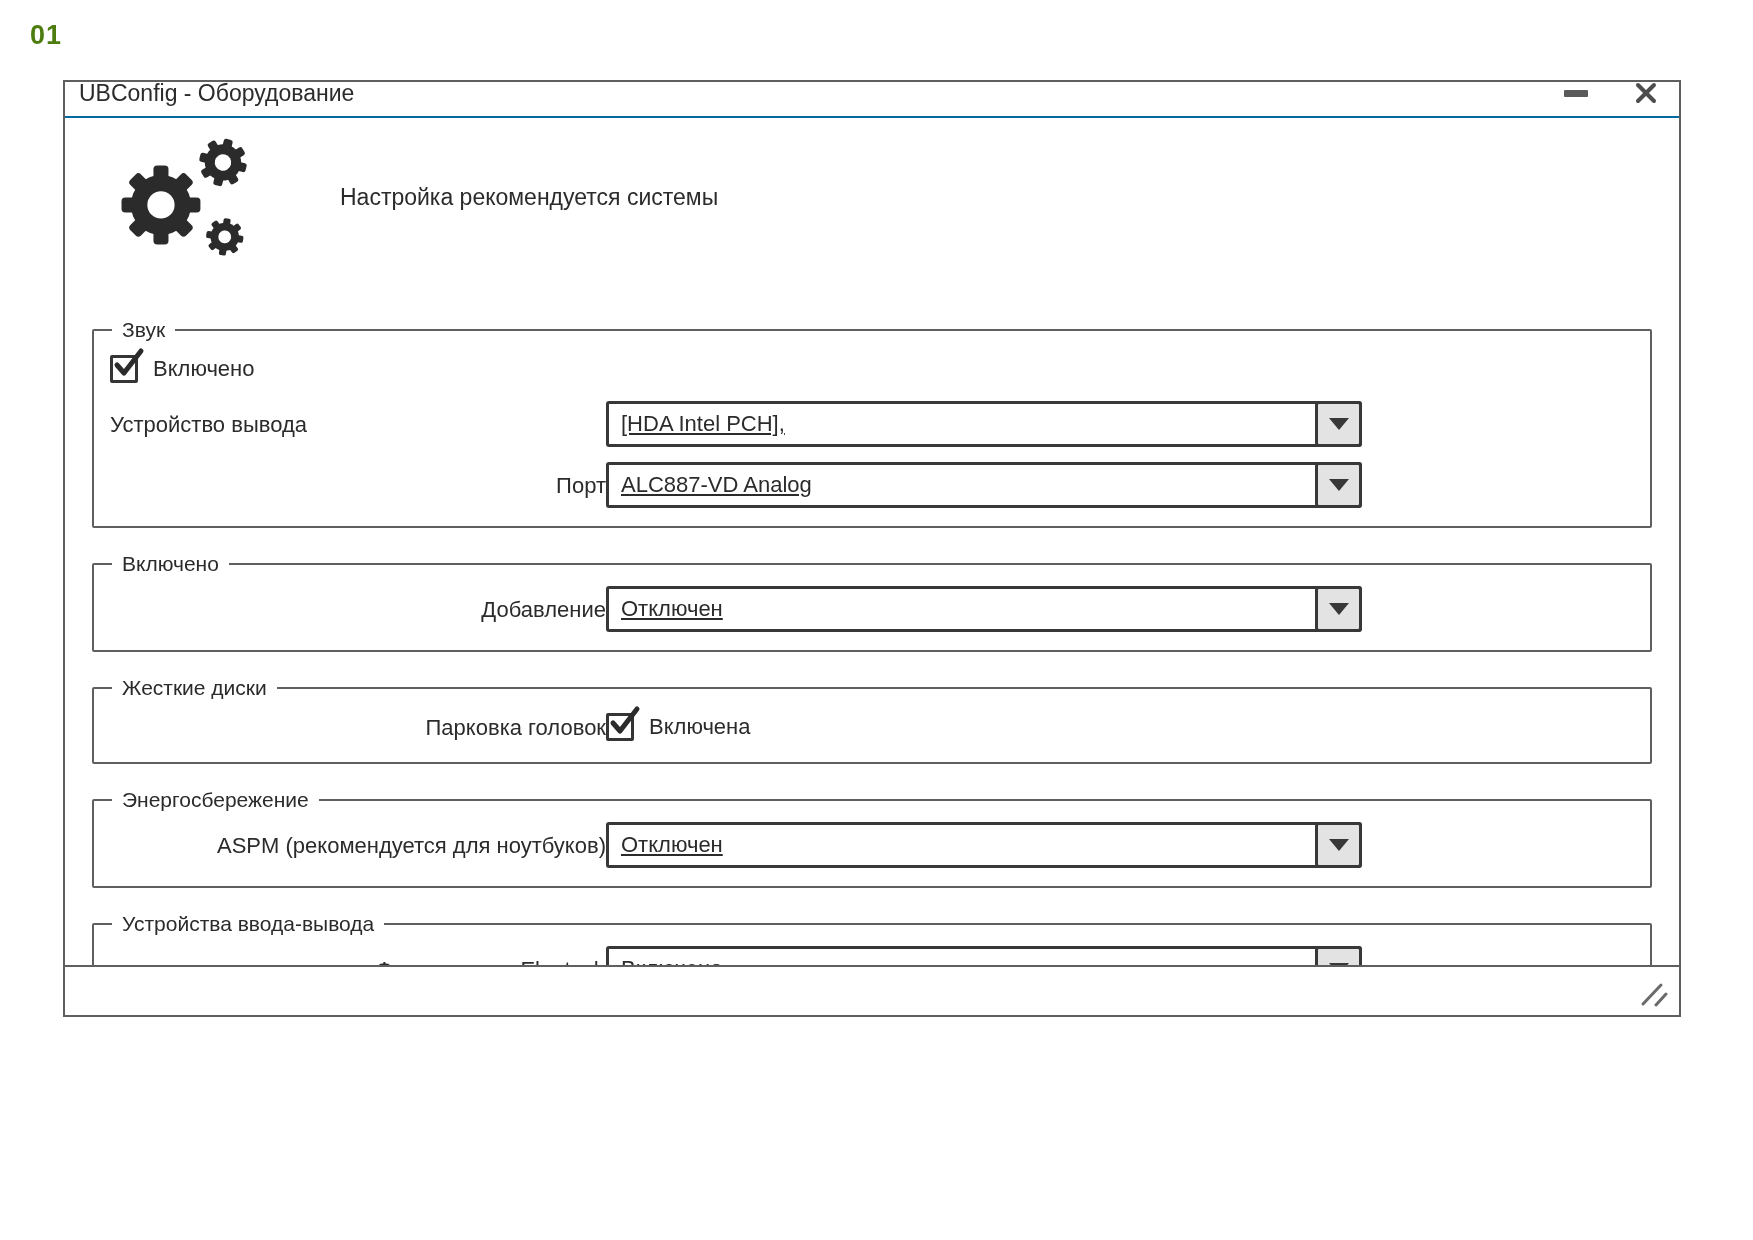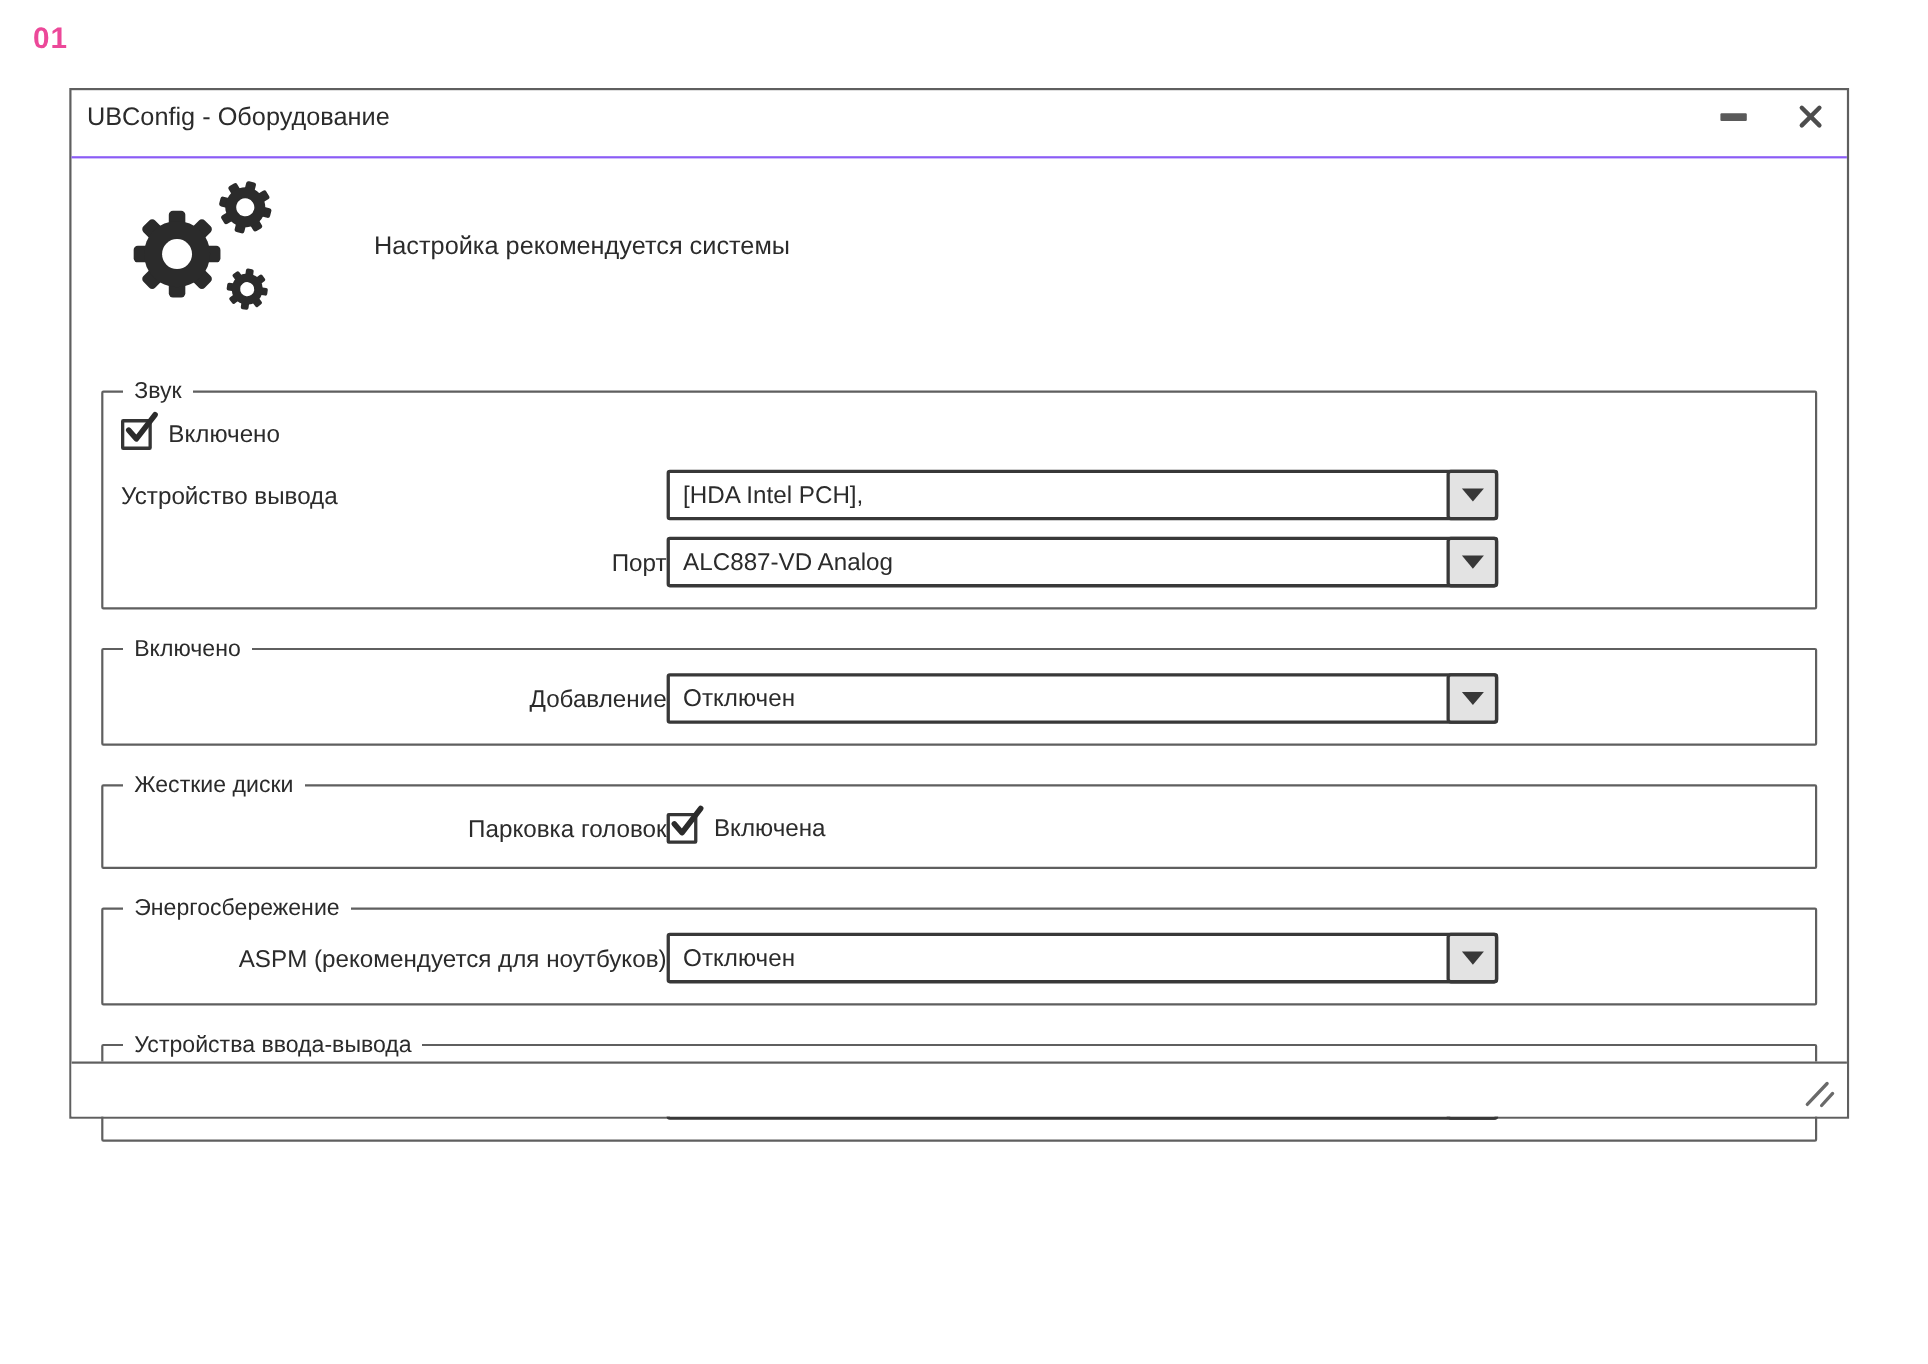--- a/index.html
+++ b/index.html
@@ -7,35 +7,35 @@
   body {
     width: 1753px; height: 1240px;
     font-family: "Liberation Sans", sans-serif;
     color: #2b2b2b;
     position: relative;
     overflow: hidden;
   }
 
   .page-label {
     position: absolute; left: 30px; top: 20px;
-    font-size: 27px; font-weight: bold; color: #ec4899;
+    font-size: 27px; font-weight: bold; color: #4d7c0f;
     letter-spacing: 1px;
   }
 
   
   .app-window {
     position: absolute; left: 63px; top: 80px;
     width: 1618px; height: 937px;
     border: 2px solid #5f5f5f;
     background: #ffffff;
   }
 
   .title-bar {
-    height: 62px;
-    border-bottom: 2px solid #8b5cf6;
+    height: 36px;
+    border-bottom: 2px solid #0369a1;
     display: flex; align-items: center;
     padding: 0 18px 12px 14px;
   }
   .title-bar .window-title { font-size: 23px; color: #2b2b2b; }
   .window-controls { margin-left: auto; display: flex; align-items: center; gap: 40px; }
   .btn-min, .btn-close {
     background: none; border: none; cursor: pointer;
     display: flex; align-items: center; justify-content: center;
     width: 30px; height: 30px; padding: 0;
   }
@@ -85,20 +85,21 @@
 
   
   .dropdown {
     width: 756px; height: 46px;
     border: 3px solid #383838;
     border-radius: 3px;
     background: #ffffff;
     position: relative;
     display: flex; align-items: center;
     cursor: pointer;
+    text-decoration: underline;
   }
   .dd-value { padding-left: 12px; font-size: 22px; white-space: nowrap; }
   .dd-btn {
     position: absolute; right: -3px; top: -3px; bottom: -3px;
     width: 47px;
     background: #e3e3e3;
     border: 3px solid #383838;
     border-radius: 4px;
     display: flex; align-items: center; justify-content: center;
     cursor: pointer; padding: 0;

